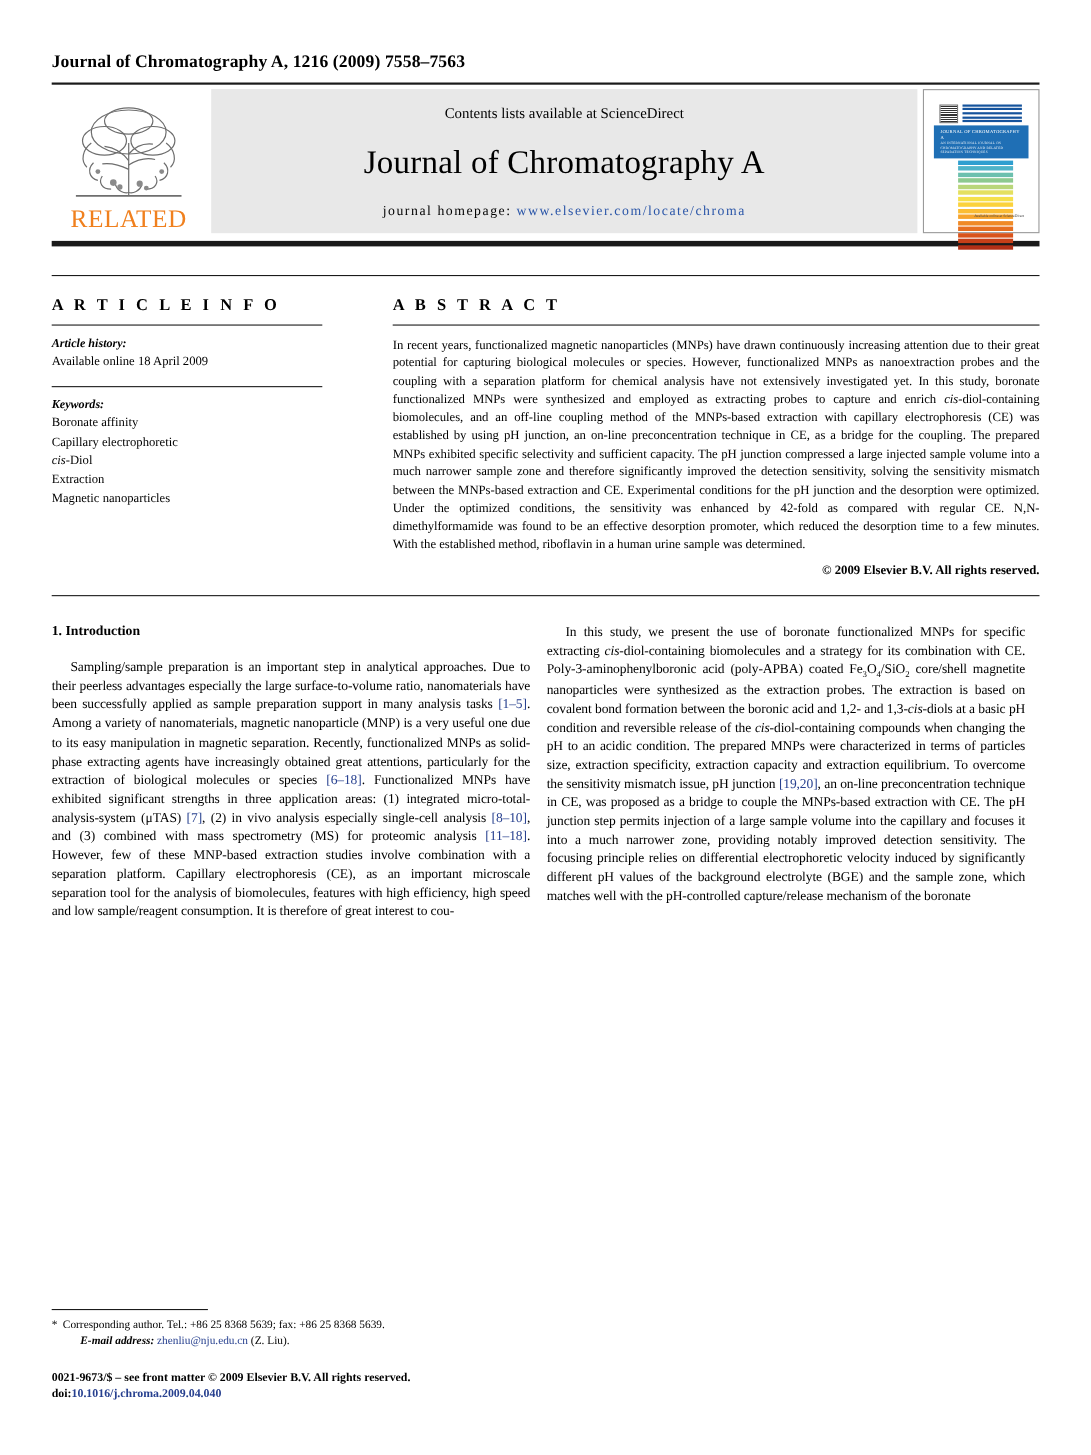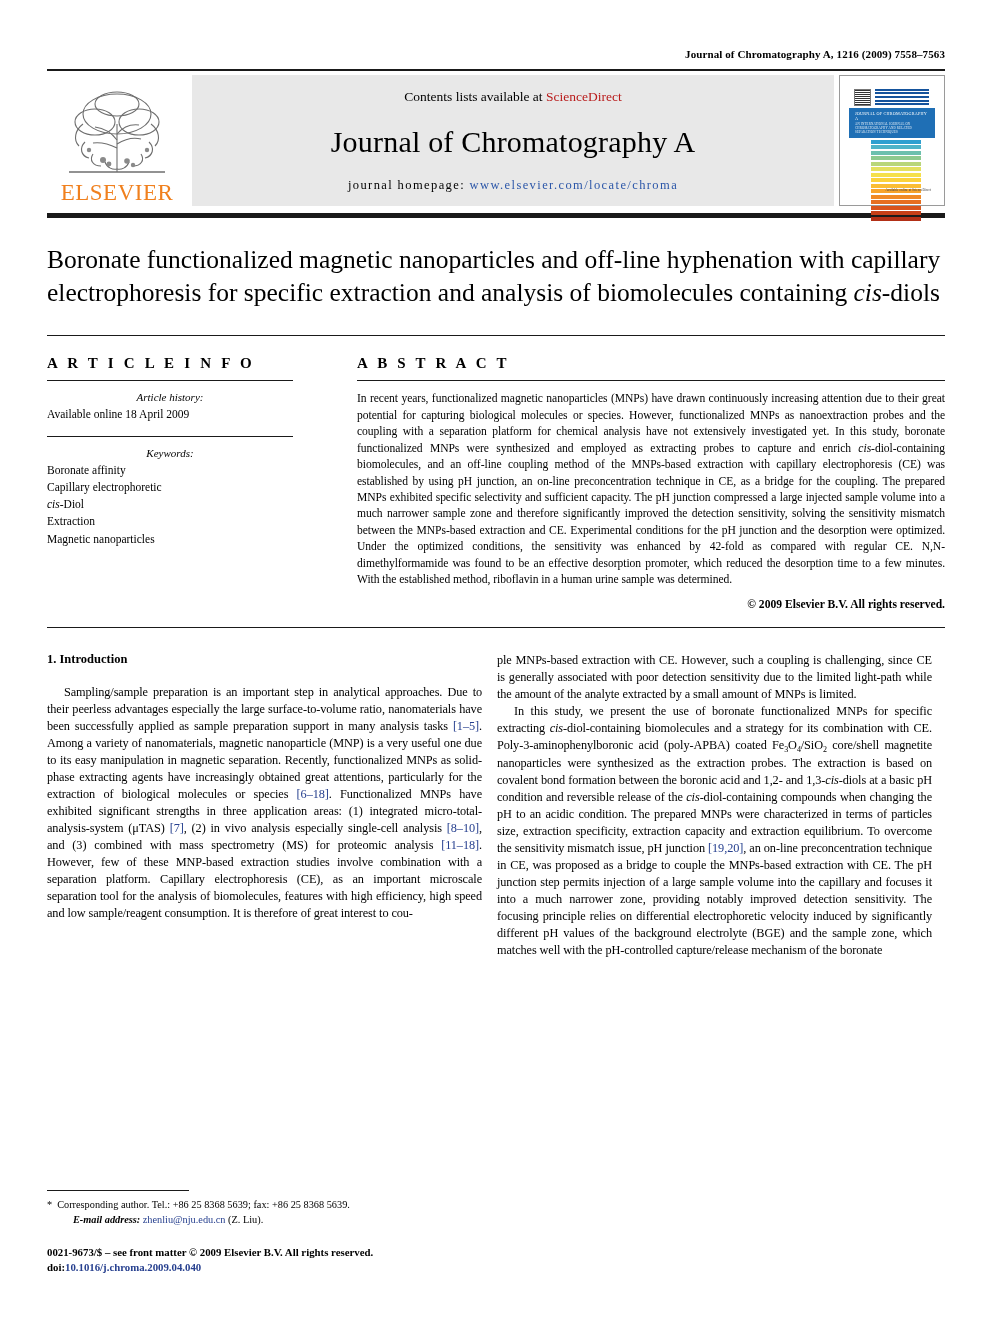--- a/index.html
+++ b/index.html
@@ -7,22 +7,22 @@
     width: 992px; height: 1323px;
     background: #ffffff;
     font-family: "Liberation Serif", "DejaVu Serif", serif;
     color: #000;
     overflow: hidden;
   }
   .page { position: relative; width: 992px; height: 1323px; box-sizing: border-box; padding: 0 47px; }
 
   
   .runhead {
-    text-align: right;
-    font-size: 11px;
+    text-align: left;
+    font-size: 16px;
     font-weight: bold;
     letter-spacing: .1px;
     padding-top: 48px;
     padding-bottom: 9px;
   }
   .rule-top { border-top: 2px solid #1a1a1a; }
 
   
   .masthead { display: flex; align-items: stretch; height: 131px; margin-top: 4px; }
   .elsevier-logo {
@@ -34,21 +34,21 @@
     font-family: "Liberation Serif", serif;
     color: #f0801e; font-size: 23px; letter-spacing: .5px;
     line-height: 1; margin-top: 1px;
   }
   .mast-center {
     flex: 1; background: #e8e8e8; margin: 0 5px;
     display: flex; flex-direction: column; align-items: center; justify-content: space-between;
     padding: 14px 0 13px 0;
   }
   .contents-line { font-size: 13.5px; }
-  .sd-link { color: #b91c1c; }
+  .sd-link { color: #000000; }
   .journal-name {
     font-size: 30px; letter-spacing: .2px;
     font-family: "Liberation Serif", serif;
   }
   .homepage-line { font-size: 12.5px; letter-spacing: 1.4px; text-align: center; }
   .homepage-url { color: #2b56a8; }
   .cover-thumb {
     width: 104px; border: 1px solid #9a9a9a; background: #fff;
     display: flex; align-items: center; justify-content: center;
   }
@@ -79,21 +79,21 @@
   
   .info-row { display: flex; margin-top: 19px; }
   .col-info { width: 246px; padding-right: 28px; }
   .col-abs { flex: 1; margin-left: 36px; }
   .sec-head {
     font-size: 15px; font-weight: bold; letter-spacing: 3.2px;
     margin-bottom: 8px;
   }
   .hr-dark { border-top: 1.6px solid #1a1a1a; }
   .hr-dark-2 { border-top: 1.6px solid #1a1a1a; margin: 13px 0 0 0; }
-  .ital-label { font-style: italic; font-weight: normal; font-size: 11px; text-align: center; }
+  .ital-label { font-style: italic; font-weight: bold; font-size: 11px; }
   .info-body { font-size: 11.5px; line-height: 1.5; padding-top: 8px; }
   .kw-list { font-size: 11.5px; line-height: 1.5; padding-top: 8px; }
   .kw-list div { white-space: nowrap; }
   .abstract-text {
     font-size: 11.6px; line-height: 1.42; text-align: justify;
     padding-top: 10px; letter-spacing: -.05px;
   }
   .copyright { text-align: right; font-size: 11.6px; margin-top: 9px; font-weight:bold;}
   .rule-after-abs { border-top: 1px solid #1a1a1a; margin-top: 16px; }
 
@@ -153,21 +153,21 @@
         <path d="M10 88 H106" stroke="#6e6e6e" stroke-width="1.6"></path>
         <g fill="#8a8a8a">
           <circle cx="44" cy="76" r="3"></circle>
             <circle cx="50" cy="80" r="2.4"></circle>
           <circle cx="68" cy="77" r="2.8"></circle>
             <circle cx="74" cy="81" r="2.2"></circle>
           <circle cx="30" cy="66" r="2.2"></circle>
             <circle cx="88" cy="66" r="2.2"></circle>
         </g>
       </svg>
-      <div class="elsevier-word">ELSEVIER</div>
+      <div class="elsevier-word">RELATED</div>
     </div>
 
     <div class="mast-center">
       <div class="contents-line">
         <span>Contents lists available at </span><span class="sd-link">ScienceDirect</span>
       </div>
       <div class="journal-name">Journal of Chromatography A</div>
       <div class="homepage-line">
         <span>journal homepage: </span><span class="homepage-url">www.elsevier.com/locate/chroma</span>
       </div>
@@ -207,23 +207,20 @@
           <div class="cover-stripe" style="background:#b22f16"></div>
         </div>
         <div class="cover-foot">Available online at
 ScienceDirect</div>
       </div>
     </div>
   </div>
 
   <div class="rule-thick"></div>
 
-  <h1 class="title">
-    <span>Boronate functionalized magnetic nanoparticles and off-line hyphenation with capillary electrophoresis for specific extraction and analysis of biomolecules containing </span><span class="it">cis</span><span>-diols</span>
-  </h1>
 
 
 
   <div class="rule-thin-wide"></div>
 
   <div class="info-row">
 
     <div class="col-info">
       <div class="sec-head">A R T I C L E   I N F O</div>
       <div class="hr-dark"></div>
@@ -251,21 +248,20 @@
   </div>
 
   <div class="rule-after-abs"></div>
 
   <div class="body-cols">
     <div class="bcol">
       <div class="h2">1.  Introduction</div>
       <p class="para">Sampling/sample preparation is an important step in analytical approaches. Due to their peerless advantages especially the large surface-to-volume ratio, nanomaterials have been successfully applied as sample preparation support in many analysis tasks <span class="ref">[1–5]</span>. Among a variety of nanomaterials, magnetic nanoparticle (MNP) is a very useful one due to its easy manipulation in magnetic separation. Recently, functionalized MNPs as solid-phase extracting agents have increasingly obtained great attentions, particularly for the extraction of biological molecules or species <span class="ref">[6–18]</span>. Functionalized MNPs have exhibited significant strengths in three application areas: (1) integrated micro-total-analysis-system (μTAS) <span class="ref">[7]</span>, (2) in vivo analysis especially single-cell analysis <span class="ref">[8–10]</span>, and (3) combined with mass spectrometry (MS) for proteomic analysis <span class="ref">[11–18]</span>. However, few of these MNP-based extraction studies involve combination with a separation platform. Capillary electrophoresis (CE), as an important microscale separation tool for the analysis of biomolecules, features with high efficiency, high speed and low sample/reagent consumption. It is therefore of great interest to cou-</p>
     </div>
     <div class="bcol">
-      <p class="para" style="text-indent:0">ple MNPs-based extraction with CE. However, such a coupling is challenging, since CE is generally associated with poor detection sensitivity due to the limited light-path while the amount of the analyte extracted by a small amount of MNPs is limited.</p>
       <p class="para">In this study, we present the use of boronate functionalized MNPs for specific extracting <span class="it">cis</span>-diol-containing biomolecules and a strategy for its combination with CE. Poly-3-aminophenylboronic acid (poly-APBA) coated Fe<sub>3</sub>O<sub>4</sub>/SiO<sub>2</sub> core/shell magnetite nanoparticles were synthesized as the extraction probes. The extraction is based on covalent bond formation between the boronic acid and 1,2- and 1,3-<span class="it">cis</span>-diols at a basic pH condition and reversible release of the <span class="it">cis</span>-diol-containing compounds when changing the pH to an acidic condition. The prepared MNPs were characterized in terms of particles size, extraction specificity, extraction capacity and extraction equilibrium. To overcome the sensitivity mismatch issue, pH junction <span class="ref">[19,20]</span>, an on-line preconcentration technique in CE, was proposed as a bridge to couple the MNPs-based extraction with CE. The pH junction step permits injection of a large sample volume into the capillary and focuses it into a much narrower zone, providing notably improved detection sensitivity. The focusing principle relies on differential electrophoretic velocity induced by significantly different pH values of the background electrolyte (BGE) and the sample zone, which matches well with the pH-controlled capture/release mechanism of the boronate</p>
     </div>
   </div>
 
   <div class="footnotes">
     <div class="fn-rule"></div>
     <div class="fn">
       <span class="star-fn">*</span><span>Corresponding author. Tel.: +86 25 8368 5639; fax: +86 25 8368 5639.</span>
       <div style="text-indent:0;padding-left:13px;">
         <span class="fn-ital">E-mail address:</span>

